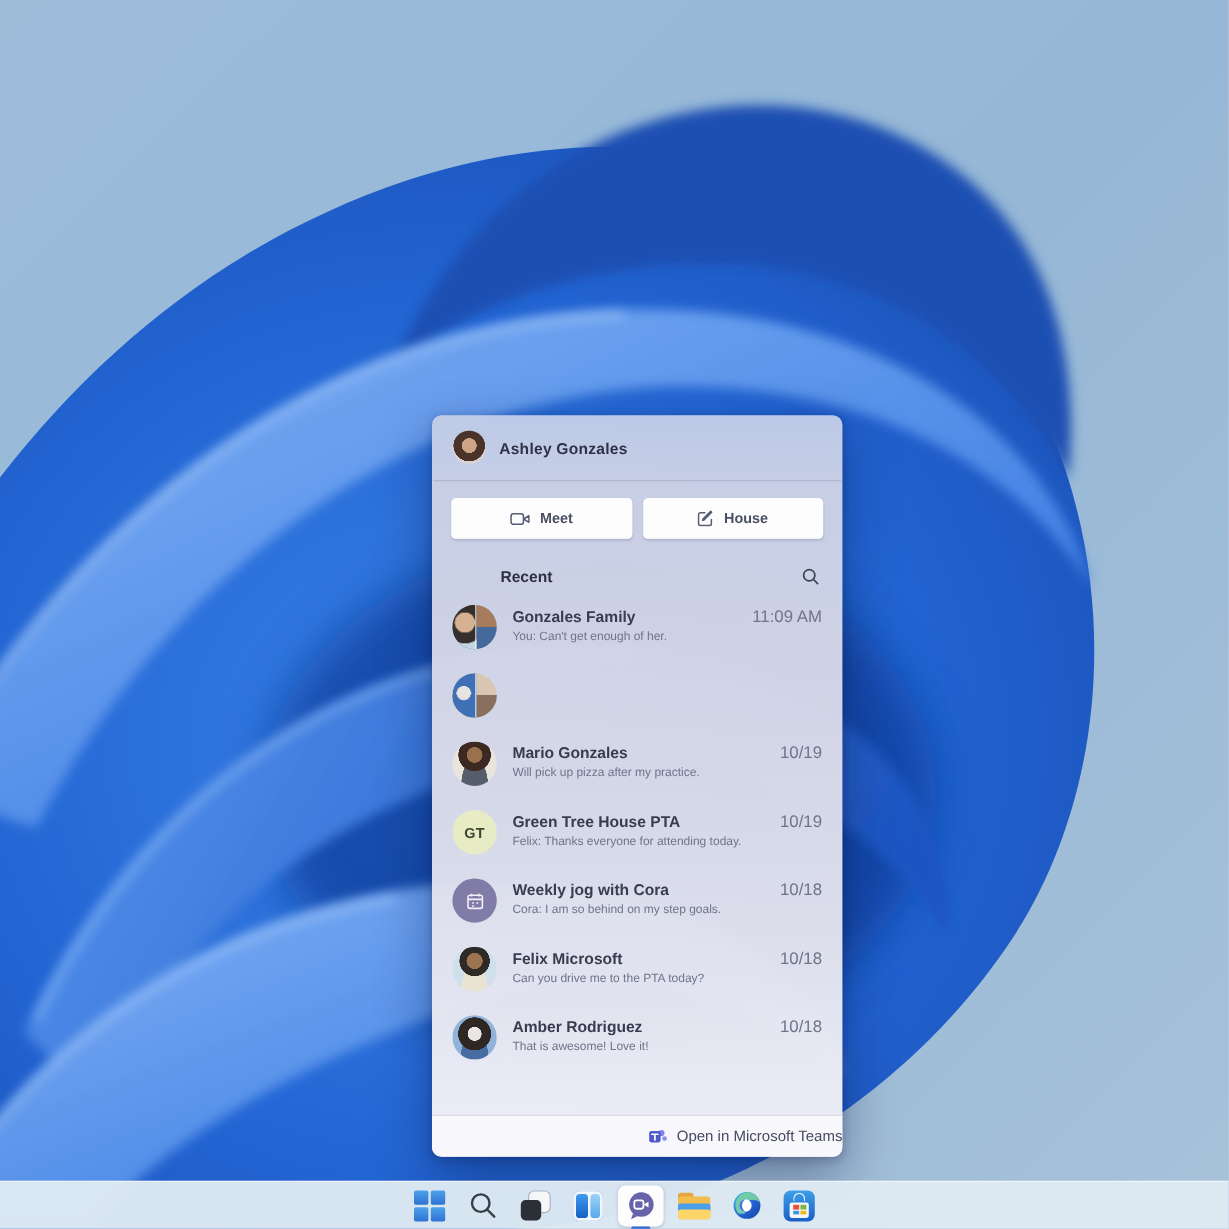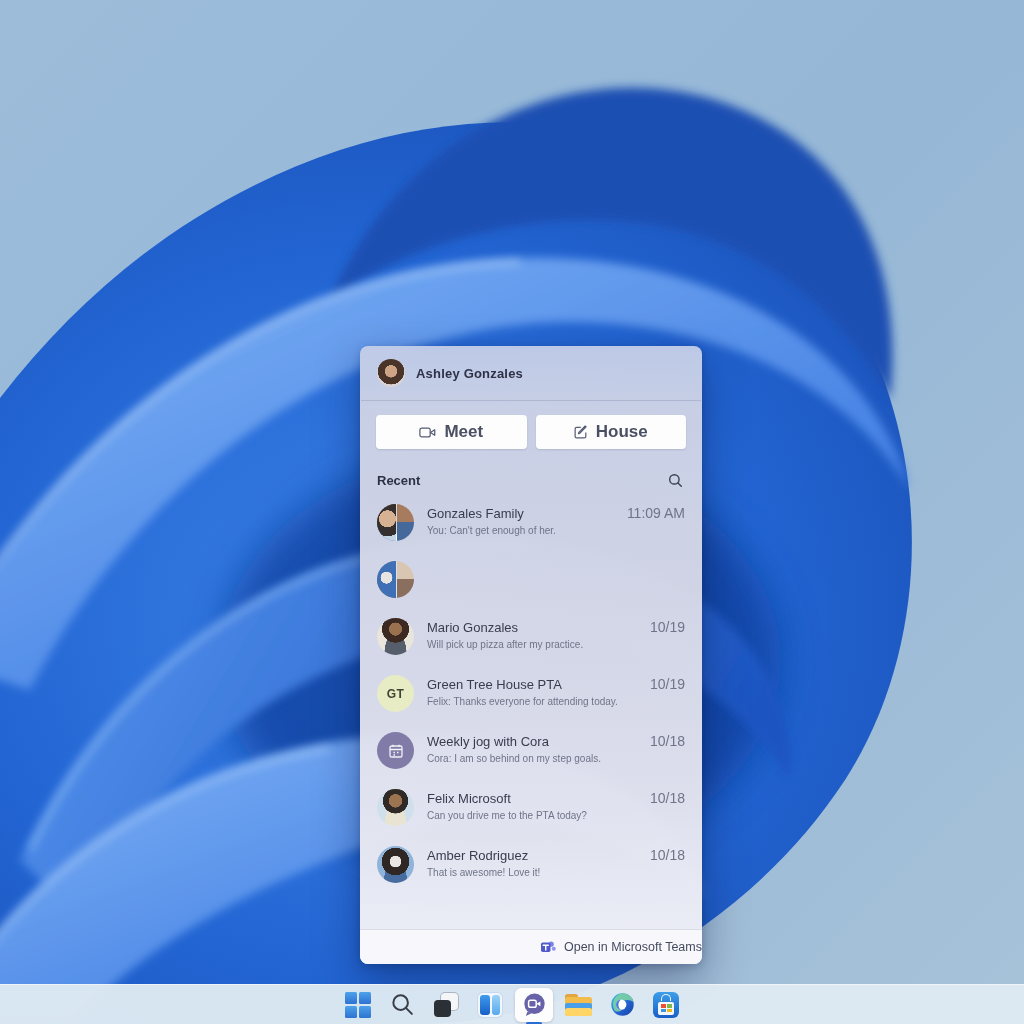--- a/index.html
+++ b/index.html
@@ -19,35 +19,35 @@
   .avatar { border-radius:50%; flex:0 0 auto; position:relative; overflow:hidden; }
   .avatar.me { width:28px; height:28px;
     background:radial-gradient(circle at 50% 44%, #cda486 0 29%, #4a3429 30% 62%, #d9d3d6 63%); }
   .header-name { font-size:13px; font-weight:bold; color:#2f3246; letter-spacing:.2px; }
   .header-divider { height:1px; background:rgba(90,100,135,.22); margin:0 1px; flex:0 0 auto; }
 
   .action-row { display:flex; gap:9px; margin:14px 16px 0; flex:0 0 auto; }
   .action-btn {
     flex:1; height:34px; display:flex; align-items:center; justify-content:center; gap:8px;
     background:rgba(255,255,255,.96); border:none; border-radius:4px;
-    font-family:inherit; font-size:17px; font-weight:bold; color:#4a4f63;
+    font-family:inherit; font-size:12px; font-weight:bold; color:#4a4f63;
     box-shadow:0 1px 2px rgba(25,35,80,.14); cursor:pointer;
   }
   .action-btn svg { display:block; }
 
   .recent-row { display:flex; align-items:center; justify-content:space-between; margin:22px 17px 4px; flex:0 0 auto; }
-  .recent-label { font-size:13px; font-weight:bold; color:#2e3144; }
+  .recent-label { font-size:13px; font-weight:bold; color:#2e3144;margin-left:40px; }
   .icon-btn { background:none; border:none; cursor:pointer; display:flex; padding:2px; }
 
   .chat-list { flex:0 0 auto; }
   .chat-row { display:flex; align-items:flex-start; padding:10px 17px 0; height:57px; cursor:pointer; }
   .chat-row .avatar { width:37px; height:37px; margin-right:13px; }
   .chat-body { flex:1; min-width:0; padding-top:1px; }
   .chat-line1 { display:flex; align-items:baseline; }
-  .chat-name { flex:1; font-size:13px; font-weight:normal; color:#383c4e; white-space:nowrap; overflow:hidden; }
+  .chat-name { flex:1; font-size:13px; font-weight:bold; color:#383c4e; white-space:nowrap; overflow:hidden; }
   .chat-time { font-size:14px; color:#6f7489; margin-left:8px; white-space:nowrap; }
   .chat-preview { font-size:10px; color:#6f7489; margin-top:4px; white-space:nowrap; overflow:hidden; text-overflow:ellipsis; }
 
   
   .av-family { background:
      linear-gradient(180deg, #a67b5e 0 50%, #46699c 50% 100%);
   }
   .av-family::before { content:""; position:absolute; left:0; top:0; width:50%; height:100%;
      background:radial-gradient(circle at 55% 40%, #d6b292 0 34%, #35302e 35% 70%, #c5d4e2 71%); border-right:1px solid rgba(255,255,255,.8); }
   .av-squad { background: linear-gradient(180deg, #d9c6b2 0 50%, #8a6f5e 50% 100%); }

